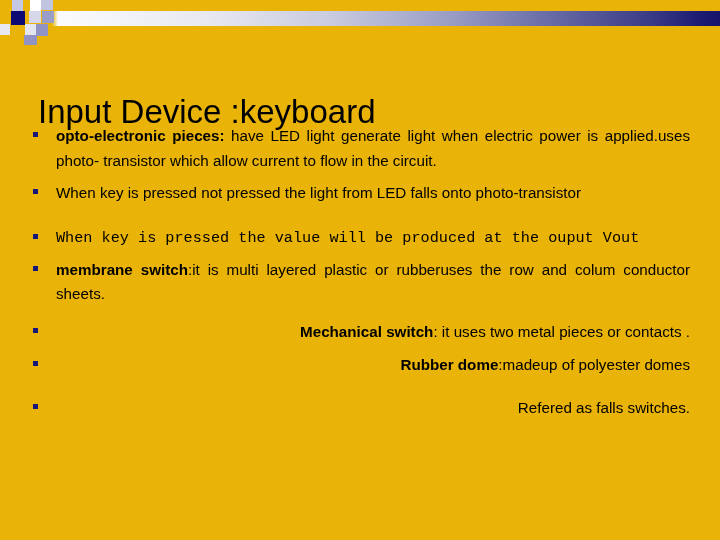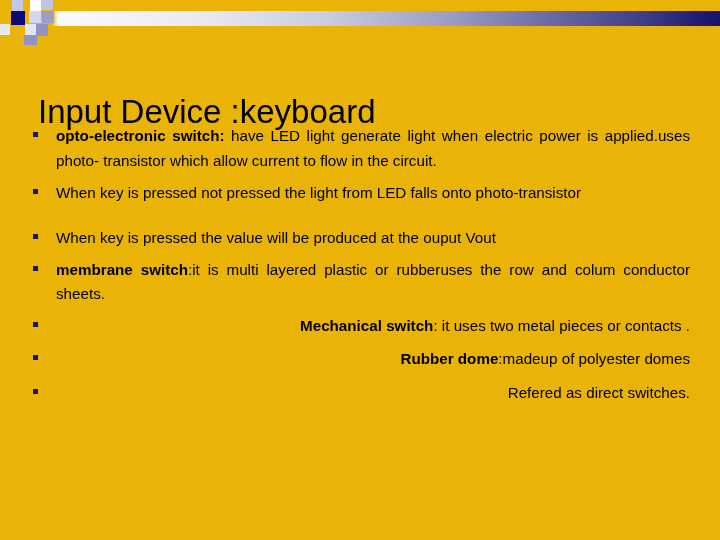--- a/index.html
+++ b/index.html
@@ -103,24 +103,24 @@
   .btext {
     display: block;
   }
   .btext b {
     font-weight: bold;
   }
 
   
   .r0 { margin-bottom: 8px; }
   .r1 { margin-bottom: 20px; }
-  .r2 { margin-bottom: 7px; }
-  .r3 { margin-bottom: 7px; }
+  .r2 { margin-bottom: 7px; font-family: Liberation Mono, monospace; }
+  .r3 { margin-bottom: 13px; }
   .r4 { margin-bottom: 9px; }
-  .r5 { margin-bottom: 9px; }
+  .r5 { margin-bottom: 18px; }
   .r6 { margin-bottom: 0; }
 </style>
 </head>
 <body>
 
 <div id="slide">
 
   <div class="deco-bar"></div>
 
   <div class="deco-squares" id="deco-squares">
@@ -134,21 +134,21 @@
       <div class="sq" style="left: 36px; top: 24px; width: 12px; height: 12px; background: rgb(144, 147, 196);"></div>
       <div class="sq" style="left: 0px; top: 24px; width: 10px; height: 11px; background: rgb(231, 232, 242);"></div>
       <div class="sq" style="left: 24px; top: 35px; width: 13px; height: 10px; background: rgb(144, 147, 196);"></div>
     </div>
 
   <h1 class="title">Input Device :keyboard</h1>
 
   <div class="body-area" id="body-area">
       <div class="bullet-row r0 justify">
         <span class="bullet-marker" style="background: rgb(23, 22, 122);"></span>
-        <span class="btext"><b>opto-electronic switch:</b> have LED light generate light when electric power is applied.uses photo- transistor which allow current to flow in the circuit.</span>
+        <span class="btext"><b>opto-electronic pieces:</b> have LED light generate light when electric power is applied.uses photo- transistor which allow current to flow in the circuit.</span>
       </div>
       <div class="bullet-row r1 justify">
         <span class="bullet-marker" style="background: rgb(23, 22, 122);"></span>
         <span class="btext">When key is pressed not pressed the light from LED falls onto photo-transistor</span>
       </div>
       <div class="bullet-row r2 justify">
         <span class="bullet-marker" style="background: rgb(23, 22, 122);"></span>
         <span class="btext">When key is pressed the value will be produced at the ouput Vout</span>
       </div>
       <div class="bullet-row r3 justify">
@@ -158,17 +158,17 @@
       <div class="bullet-row r4 left">
         <span class="bullet-marker" style="background: rgb(23, 22, 122);"></span>
         <span class="btext"><b>Mechanical switch</b>: it uses two metal pieces or contacts  .</span>
       </div>
       <div class="bullet-row r5 left">
         <span class="bullet-marker" style="background: rgb(23, 22, 122);"></span>
         <span class="btext"><b>Rubber dome</b>:madeup of polyester domes</span>
       </div>
       <div class="bullet-row r6 left">
         <span class="bullet-marker" style="background: rgb(23, 22, 122);"></span>
-        <span class="btext">Refered as direct switches.</span>
+        <span class="btext">Refered as falls switches.</span>
       </div>
     </div>
 
 </div>
 
 </body></html>

